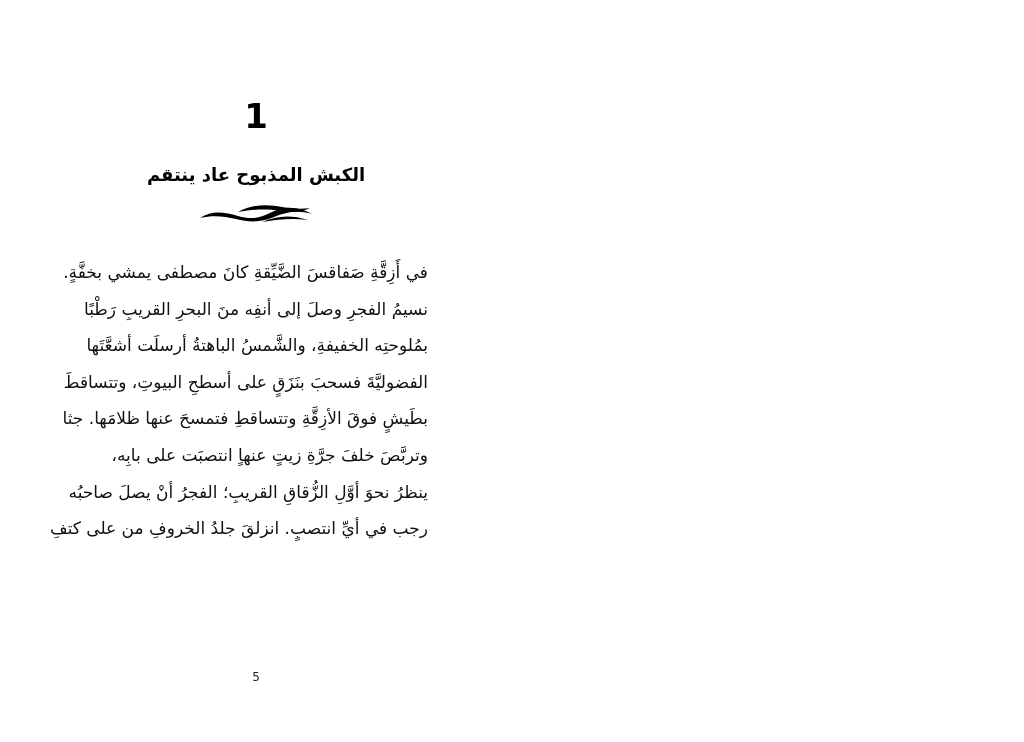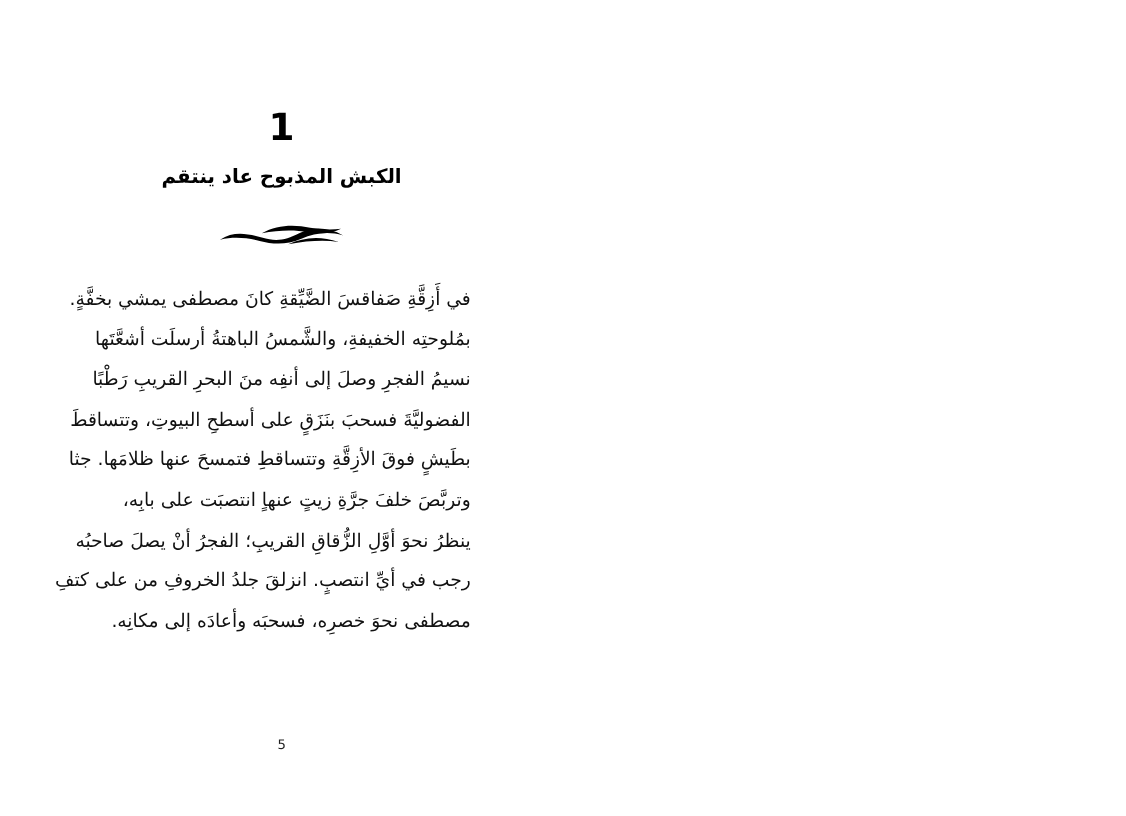--- a/index.html
+++ b/index.html
@@ -32,21 +32,21 @@
       font-family: "DejaVu Sans", sans-serif;
       font-weight: bold;
       font-size: 34px;
       line-height: 48px;
       color: #000;
     }
     .chapter-title {
       position: absolute;
       left: 0;
       width: 512px;
-      top: 146px;
+      top: 160px;
       text-align: center;
       direction: rtl;
       font-family: "DejaVu Sans", sans-serif;
       font-weight: bold;
       font-size: 18px;
       line-height: 30px;
       color: #000;
     }
     .ornament {
       position: absolute;
@@ -96,25 +96,24 @@
   <div class="ornament">
     <svg width="116" height="26" viewBox="0 0 116 26" xmlns="http://www.w3.org/2000/svg">
       <path d="M2 18 C 14 10, 26 12, 40 16 C 54 20, 62 18, 74 12 C 86 6, 100 6, 114 14 C 100 10, 88 12, 76 17 C 62 23, 50 22, 38 19 C 26 16, 14 15, 2 18 Z" fill="#000"></path>
       <path d="M40 12 C 54 4, 70 4, 84 7 C 96 9, 104 9, 112 8 C 104 12, 94 13, 82 11 C 70 9, 56 9, 40 12 Z" fill="#000"></path>
       <path d="M64 22 C 78 16, 92 14, 110 20 C 96 18, 82 19, 64 22 Z" fill="#000"></path>
     </svg>
   </div>
 
   <div class="body-text">
     <span class="line">في أَزِقَّةِ صَفاقسَ الضَّيِّقةِ كانَ مصطفى يمشي بخفَّةٍ.</span>
+    <span class="line">نسيمُ الفجرِ وصلَ إلى أنفِه منَ البحرِ القريبِ رَطْبًا</span>
     <span class="line">بمُلوحتِه الخفيفةِ، والشَّمسُ الباهتةُ أرسلَت أشعَّتَها</span>
-    <span class="line">نسيمُ الفجرِ وصلَ إلى أنفِه منَ البحرِ القريبِ رَطْبًا</span>
     <span class="line">الفضوليَّةَ فسحبَ بنَزَقٍ على أسطحِ البيوتِ، وتتساقطَ</span>
     <span class="line">بطَيشٍ فوقَ الأزِقَّةِ وتتساقطِ فتمسحَ عنها ظلامَها. جثا</span>
     <span class="line">وتربَّصَ خلفَ جرَّةِ زيتٍ عنهاٍ انتصبَت على بابِه،</span>
     <span class="line">ينظرُ نحوَ أوَّلِ الزُّقاقِ القريبِ؛ الفجرُ أنْ يصلَ صاحبُه</span>
     <span class="line">رجب في أيِّ انتصبٍ. انزلقَ جلدُ الخروفِ من على كتفِ</span>
-    <span class="line">مصطفى نحوَ خصرِه، فسحبَه وأعادَه إلى مكانِه.</span>
   </div>
 
   <div class="page-number">5</div>
 
 </div>
 
 </body></html>

